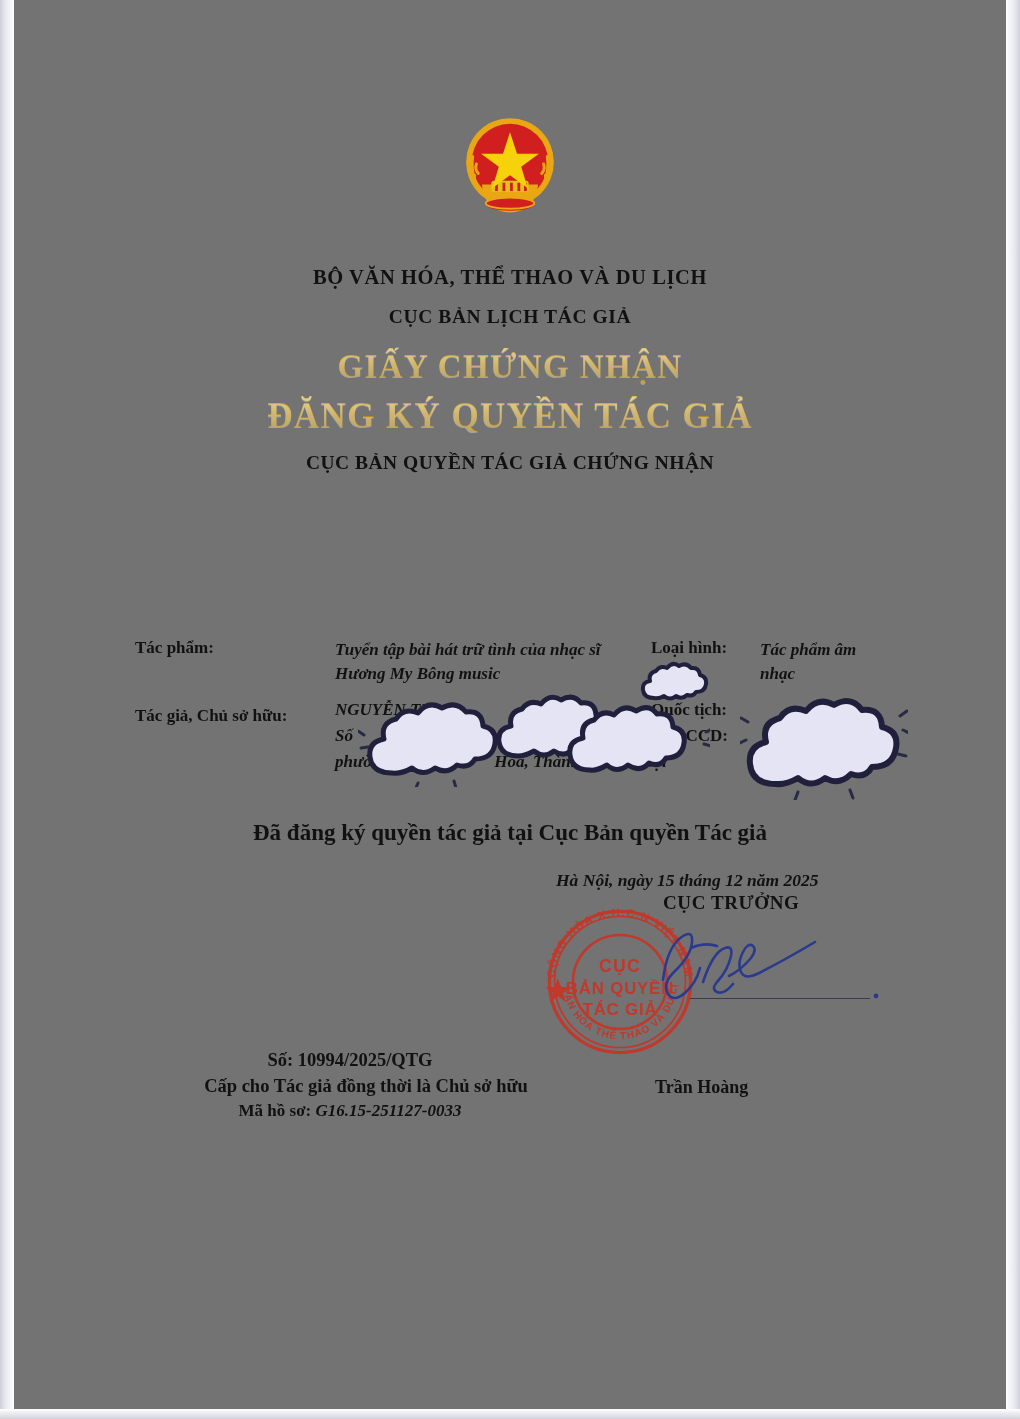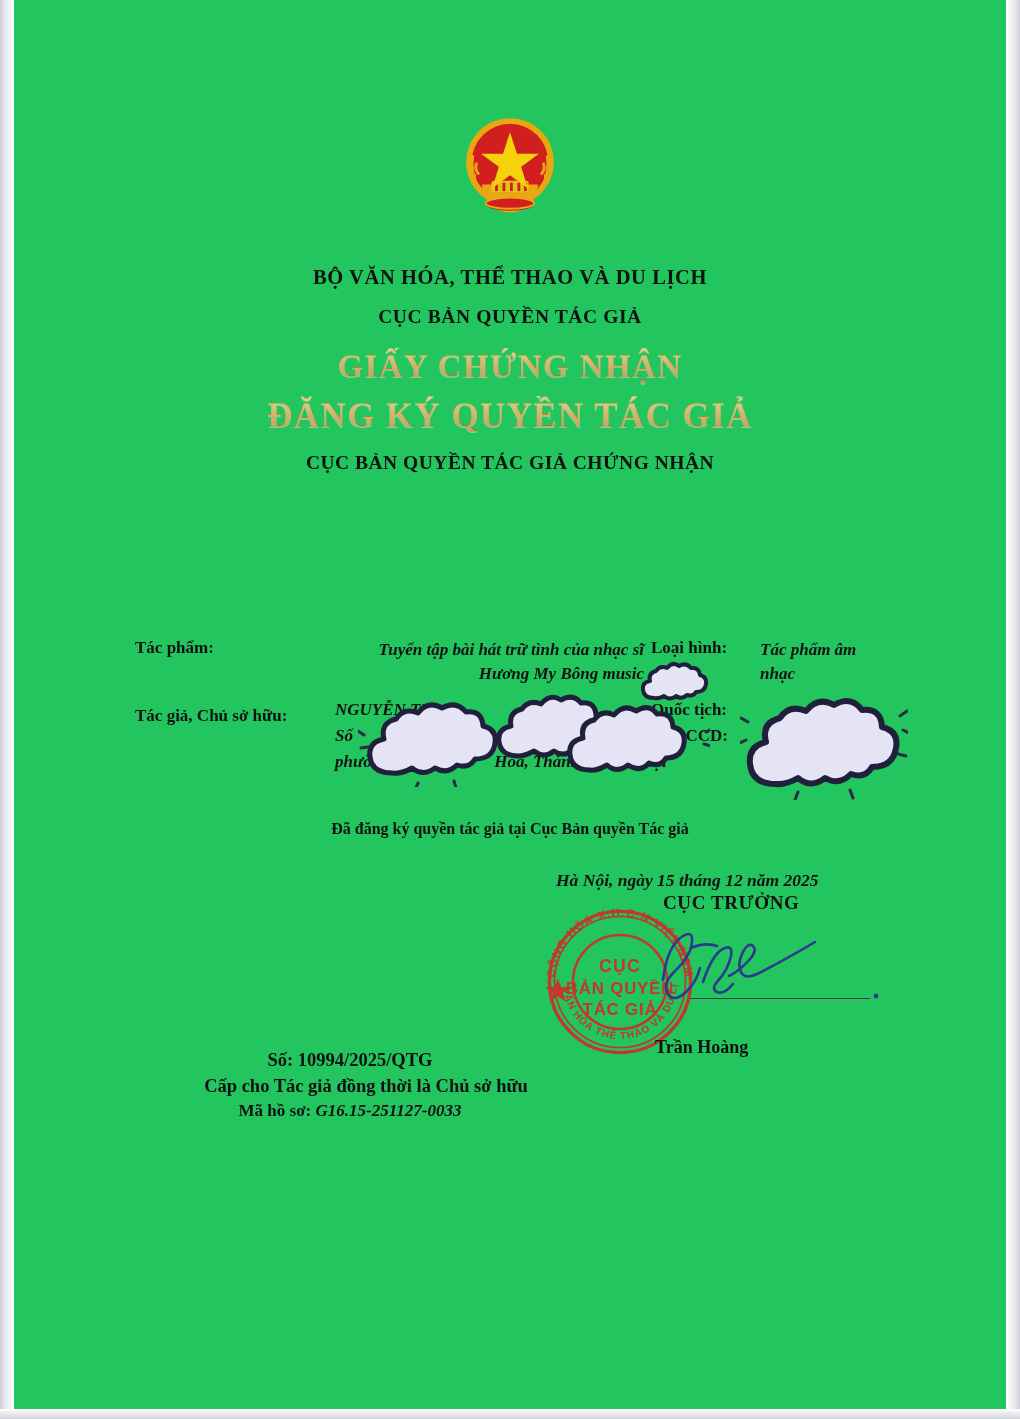--- a/index.html
+++ b/index.html
@@ -12,21 +12,21 @@
     font-family: "Liberation Serif", "DejaVu Serif", serif;
     width: 1020px; height: 1419px;
     position: relative;
     overflow: hidden;
   }
 
   .page {
     position: absolute;
     left: 0; top: 0;
     width: 1020px; height: 1419px;
-    background: #22c55e;
+    background: #737373;
     overflow: hidden;
   }
   
   .edge-left, .edge-right {
     position: absolute; top: 0; bottom: 0; width: 14px;
     pointer-events: none;
   }
   .edge-left  { left: 0;  background: linear-gradient(to right, #cfcfdb 0%, #e6e6ee 35%, #ffffff 100%); }
   .edge-right { right: 0; background: linear-gradient(to left,  #cfcfdb 0%, #e6e6ee 35%, #ffffff 100%); }
   .edge-bottom {
@@ -79,51 +79,51 @@
     color: #111;
   }
   .frow { position: absolute; white-space: nowrap; }
   .flabel { font-weight: bold; font-family: "Liberation Serif", serif; }
   .fvalue {
     font-weight: bold; font-style: italic;
     font-family: "Liberation Serif", serif;
   }
 
   .lbl-tacpham     { left: 0;    top: 0; }
-  .val-tacpham     { left: 209px; top: 0; line-height: 1.42; white-space: normal; width: 300px; text-align: right; }
+  .val-tacpham     { left: 200px; top: 0; line-height: 1.42; white-space: normal; width: 300px; }
   .lbl-tacgia      { left: 0;    top: 62px; margin-top: 6px; }
   .val-tacgia      { left: 200px; top: 62px; }
   .val-so          { left: 200px; top: 88px; }
   .val-phuong      { left: 200px; top: 114px; }
 
   .lbl-loaihinh    { left: 516px; top: 0; }
   .val-loaihinh    { left: 625px; top: 0; line-height: 1.42; white-space: normal; width: 130px; }
   .lbl-quoctich    { left: 516px; top: 62px; }
   .lbl-cccd        { left: 516px; top: 88px; }
 
   
   .registered {
     position: absolute; left: 0; right: 0; top: 820px;
     text-align: center;
-    font-size: 16px; font-weight: bold; color: #111;
+    font-size: 23px; font-weight: bold; color: #111;
   }
 
   
   .date-line {
     position: absolute; left: 556px; top: 870px;
     font-size: 17.5px; font-weight: bold; font-style: italic; color: #111;
     white-space: nowrap;
   }
   .cuc-truong {
     position: absolute; left: 663px; top: 892px;
     font-size: 19px; font-weight: bold; letter-spacing: .6px; color: #111;
     white-space: nowrap;
   }
   .signer-name {
-    position: absolute; left: 655px; top: 1037px;
+    position: absolute; left: 655px; top: 1077px;
     font-size: 18px; font-weight: bold; color: #111;
     white-space: nowrap;
   }
   .sig-rule {
     position: absolute; left: 690px; top: 998px;
     width: 180px; height: 0;
     border-top: 1.4px solid #3a3a52;
   }
   .signature-svg {
     position: absolute; left: 645px; top: 918px;
@@ -187,21 +187,21 @@
       </g>
 
       <polygon points="60,26 67.5,49 91,49 72,63 79,86 60,72 41,86 48,63 29,49 52.5,49" fill="#f5d20a"></polygon>
 
       <ellipse cx="60" cy="103" rx="26" ry="7" fill="#d11f1f"></ellipse>
       <ellipse cx="60" cy="102" rx="26" ry="6" fill="none" stroke="#e8a713" stroke-width="2"></ellipse>
     </svg>
   </div>
 
   <div class="hdr ministry">BỘ VĂN HÓA, THỂ THAO VÀ DU LỊCH</div>
-  <div class="hdr department">CỤC BẢN QUYỀN TÁC GIẢ</div>
+  <div class="hdr department">CỤC BẢN LỊCH TÁC GIẢ</div>
   <div class="hdr title-gold title2">ĐĂNG KÝ QUYỀN TÁC GIẢ</div>
   <div class="hdr title-gold title1">GIẤY CHỨNG NHẬN</div>
   <div class="hdr certify-line">CỤC BẢN QUYỀN TÁC GIẢ CHỨNG NHẬN</div>
 
   <div class="fields">
 
     <div class="frow flabel lbl-tacpham">Tác phẩm:</div>
     <div class="frow fvalue val-tacpham">Tuyển tập bài hát trữ tình của nhạc sĩ Hương My Bông music</div>
 
     <div class="frow flabel lbl-tacgia">Tác giả, Chủ sở hữu:</div>

